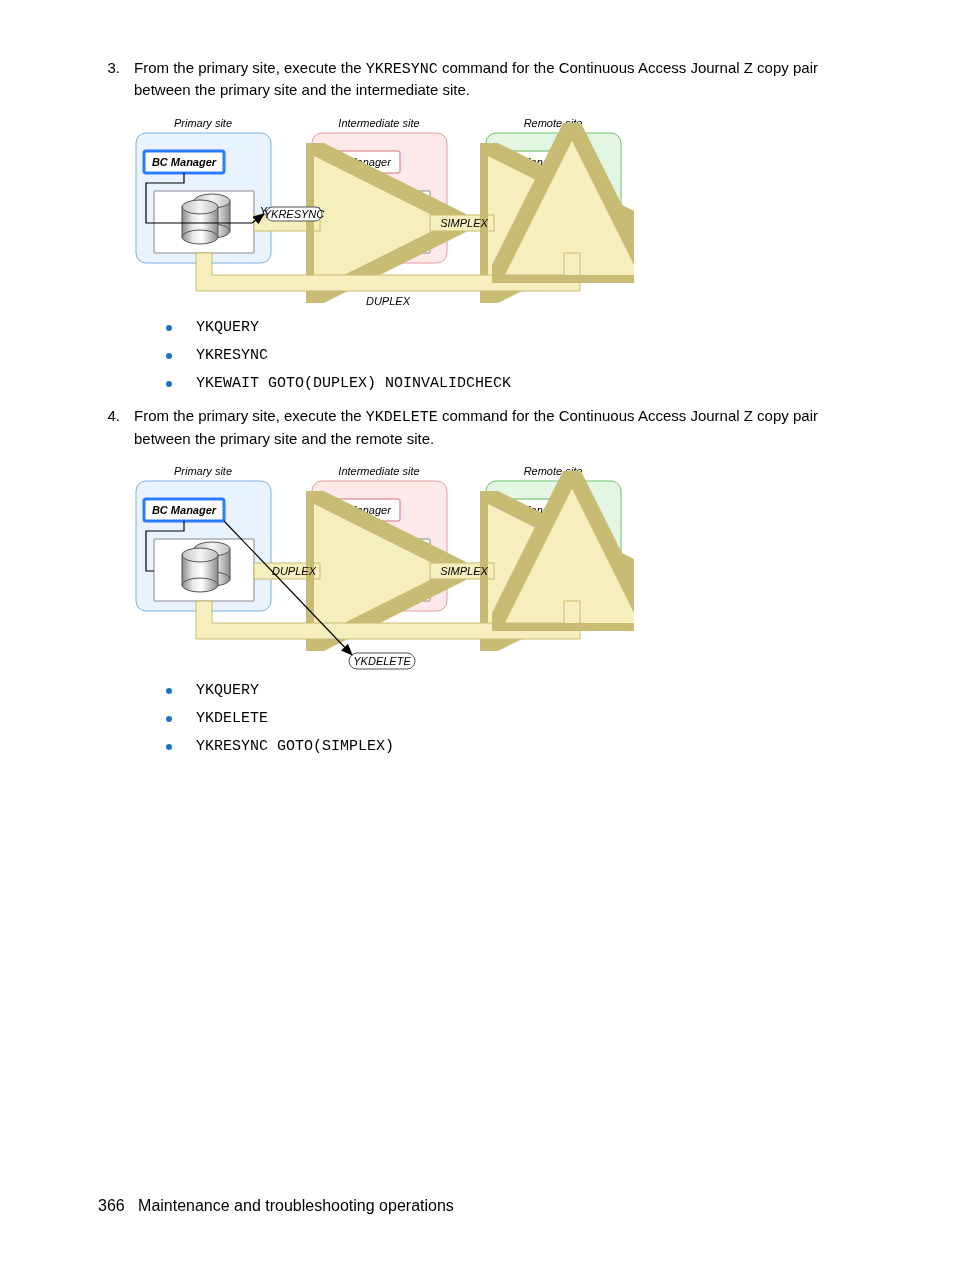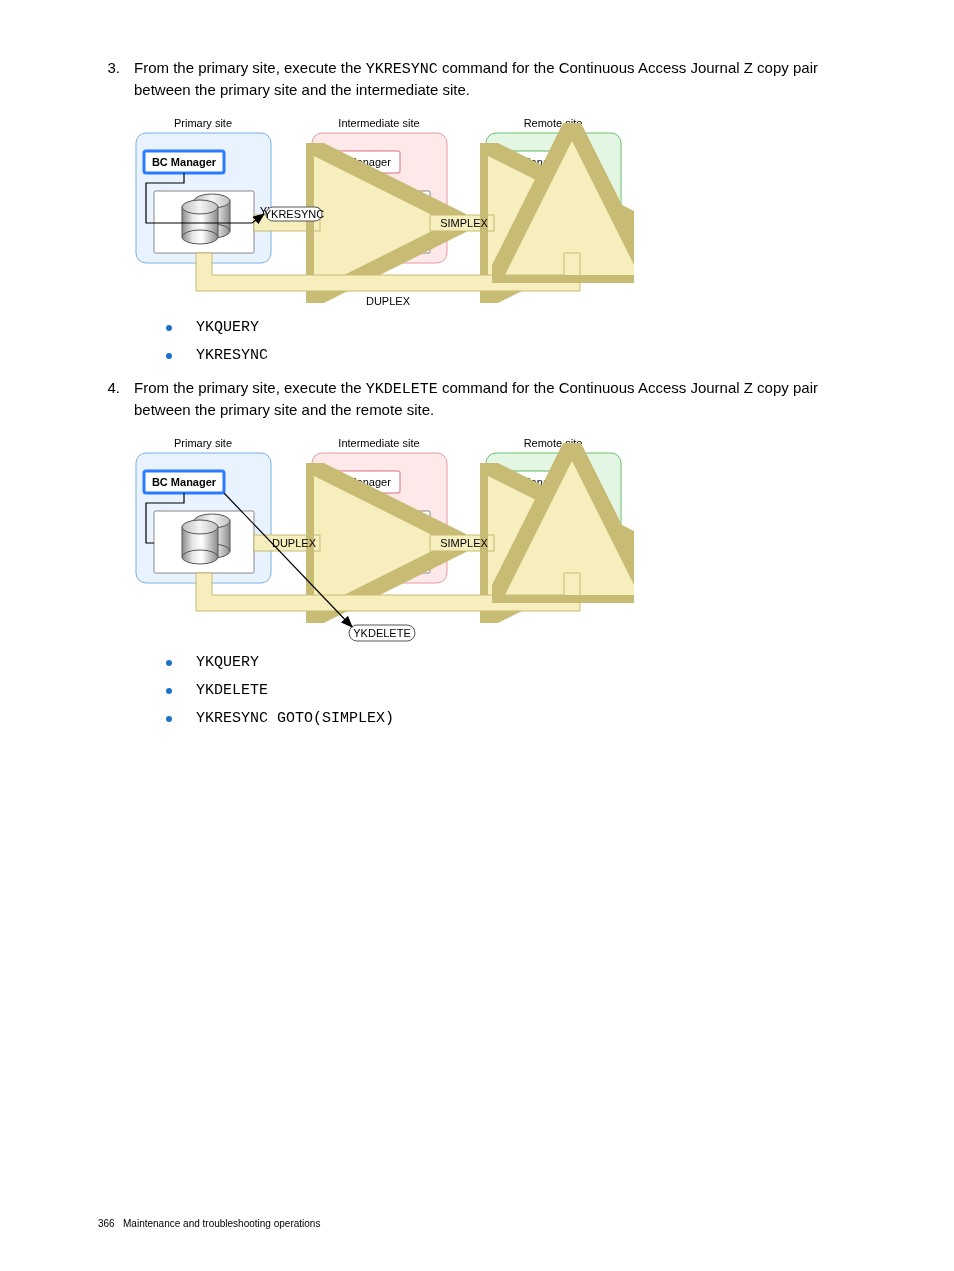--- a/index.html
+++ b/index.html
@@ -48,29 +48,30 @@
   .dot {
     width: 6px;
     height: 6px;
     border-radius: 50%;
     background: #1a73c8;
     flex: 0 0 6px;
   }
   .footer {
     position: absolute;
     left: 98px;
-    bottom: 41px;
-    font-size: 10px;
+    bottom: 54px;
+    font-size: 16px;
   }
 
   
   .diagram-wrap {
     margin-left: 36px;
     margin-top: 14px;
     margin-bottom: 8px;
+    font-style: italic;
   }
   svg.diagram {
     display: block;
   }
   .site-label {
     font-size: 11px;
     fill: #000;
     text-anchor: middle;
   }
   .bcm {
@@ -178,20 +179,24 @@
 
   <div class="bullets">
     <div class="bullet-row">
       <span class="dot"></span>
       <span class="code">YKQUERY</span>
     </div>
     <div class="bullet-row">
       <span class="dot"></span>
       <span class="code">YKRESYNC</span>
     </div>
+    <div class="bullet-row">
+      <span class="dot"></span>
+      <span class="code">YKEWAIT GOTO(DUPLEX) NOINVALIDCHECK</span>
+    </div>
   </div>
 
   <div class="step">
     <div class="step-num">4.</div>
     <div class="step-body">
       <span>From the primary site, execute the </span><span class="code">YKDELETE</span><span> command for the Continuous Access Journal Z copy pair between the primary site and the remote site.</span>
     </div>
   </div>
 
   <div class="diagram-wrap">

